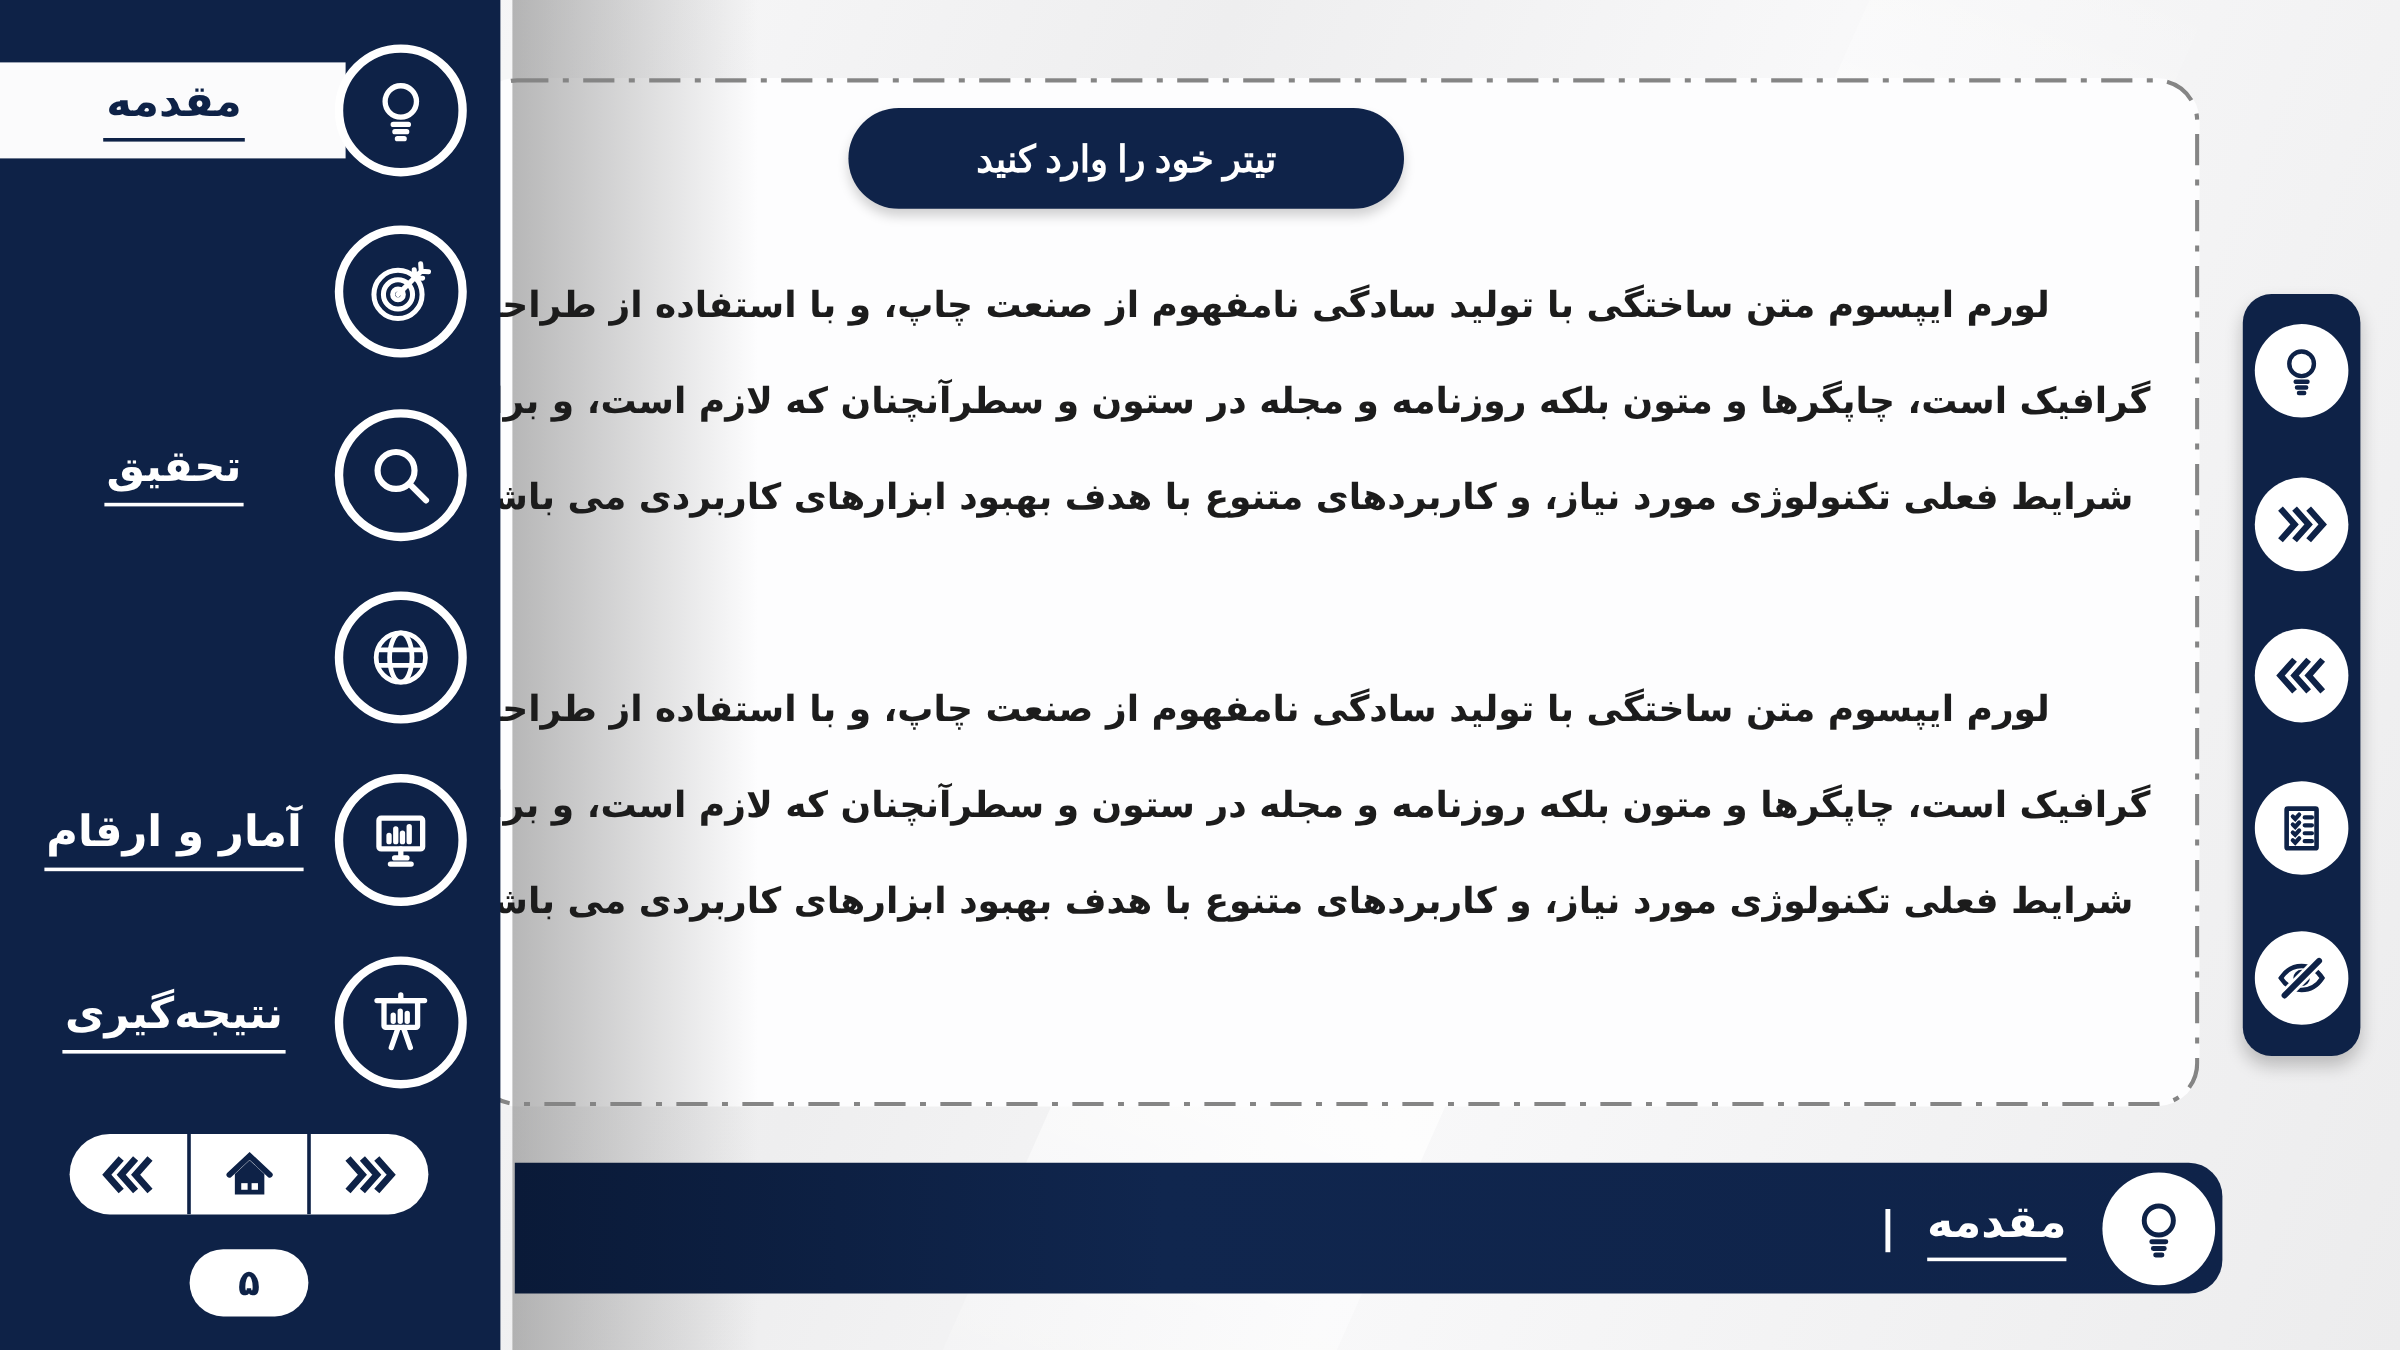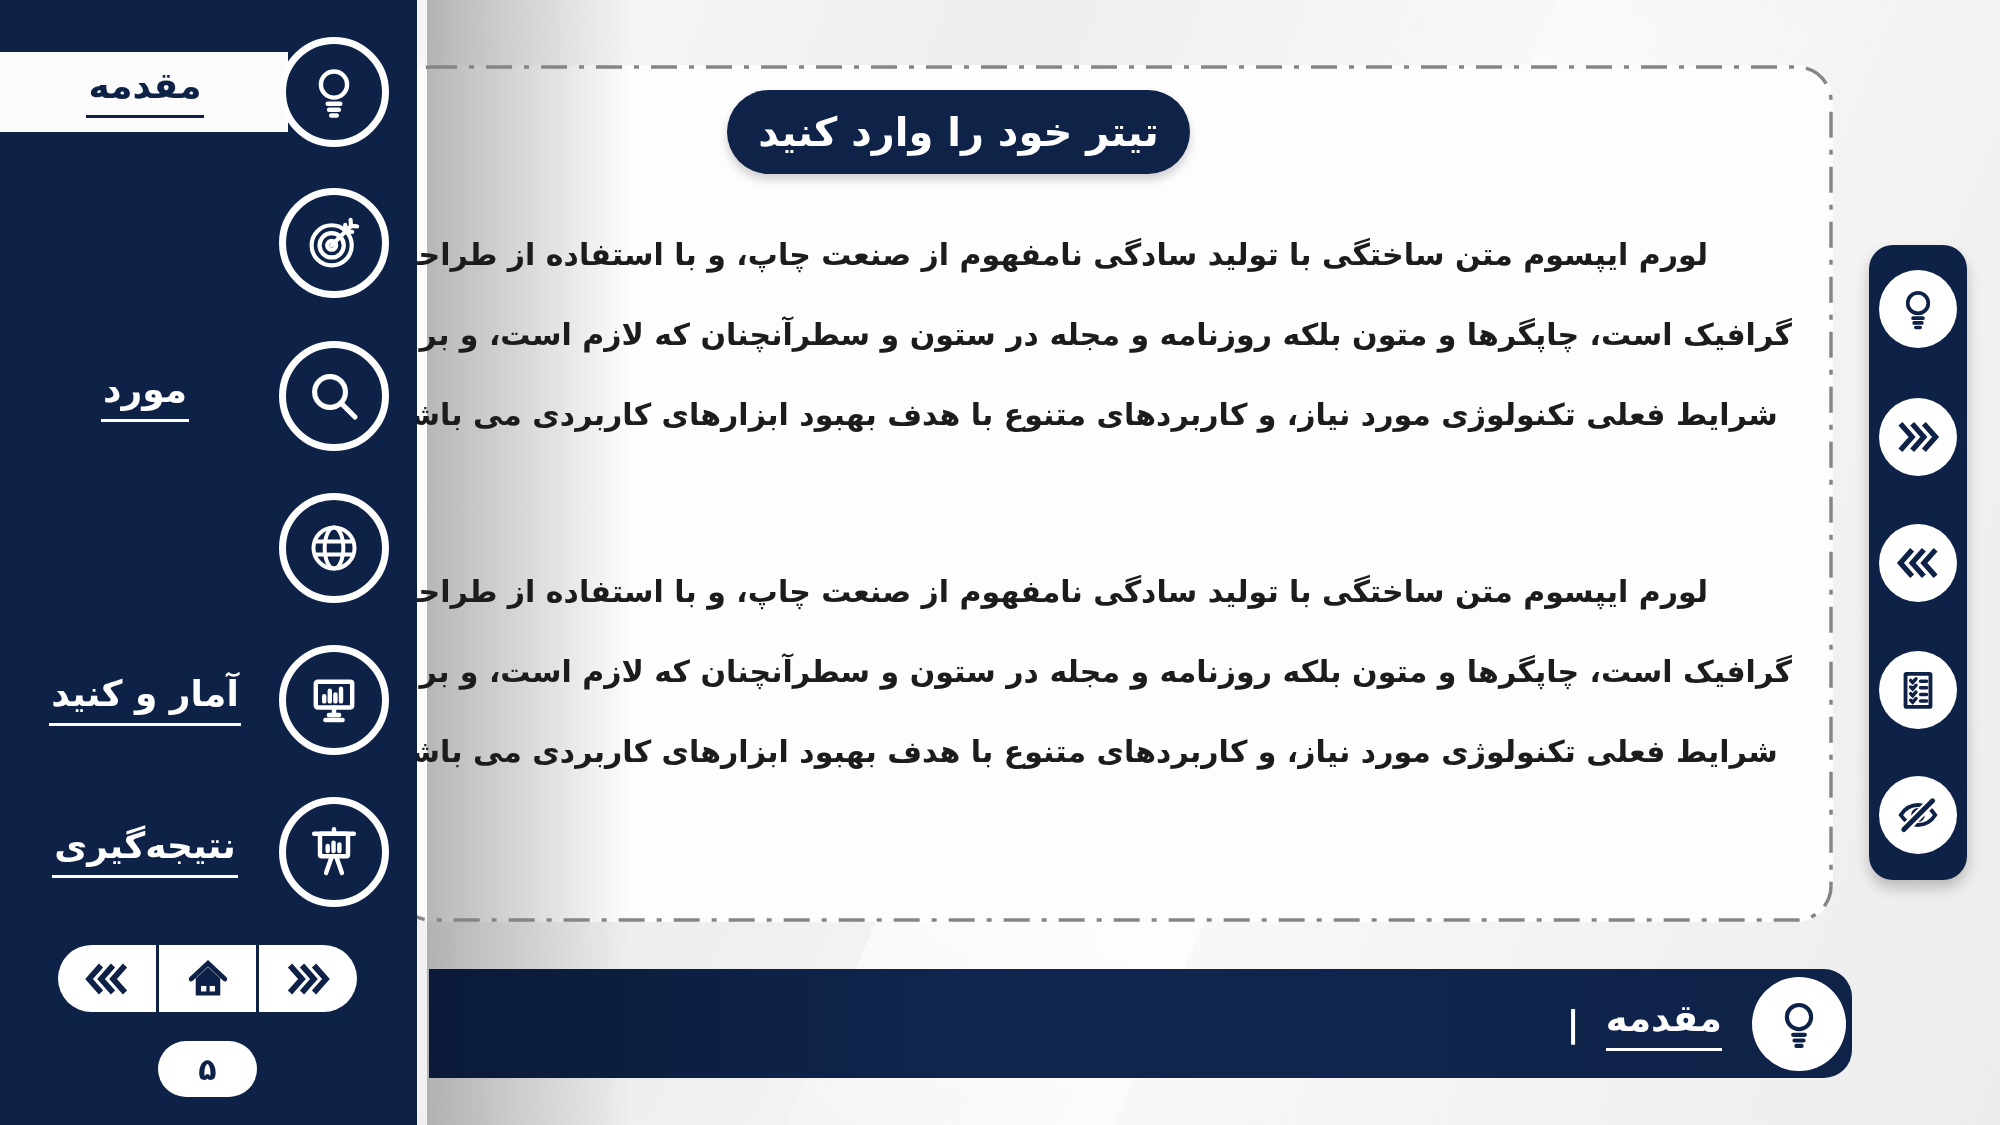--- a/index.html
+++ b/index.html
@@ -7,23 +7,23 @@
     font-family:"DejaVu Sans",sans-serif;
     background:linear-gradient(112deg,#ececed 0%,#f7f7f8 20%,#eeeeef 42%,#f8f8f9 63%,#ececed 100%);}
   .stage *{box-sizing:border-box;}
   .streak{position:absolute;background:linear-gradient(to bottom,rgba(255,255,255,0),rgba(255,255,255,.75),rgba(255,255,255,0));
     transform:rotate(24deg);pointer-events:none;}
   
   .content-fill{position:absolute;left:395px;top:65px;width:1438px;height:857px;border-radius:36px;background:#fdfdfe;}
   .shadow-grad{position:absolute;left:427px;top:0;width:205px;height:1125px;z-index:2;
     background:linear-gradient(to right,rgba(125,125,125,.55),rgba(125,125,125,0));}
   .dash-svg{position:absolute;left:395px;top:65px;z-index:3;}
-  .title-bubble{position:absolute;left:727px;top:90px;width:463px;height:84px;border-radius:42px;
+  .title-bubble{position:absolute;left:707px;top:90px;width:463px;height:84px;border-radius:42px;
     background:#0f2349;color:#fff;display:flex;align-items:center;justify-content:center;
-    font-size:40px;font-weight:bold;direction:rtl;z-index:4;box-shadow:0 6px 10px rgba(0,0,0,.18);}
+    font-size:31px;font-weight:bold;direction:rtl;z-index:4;box-shadow:0 6px 10px rgba(0,0,0,.18);font-family:Liberation Serif, serif;}
   .para{position:absolute;right:208px;z-index:4;direction:rtl;text-align:left;color:#1c1c1c;
     font-size:30px;font-weight:bold;white-space:nowrap;}
   .para .pline{height:80px;line-height:80px;}
   
   .sidebar{position:absolute;left:0;top:0;width:417px;height:1125px;background:#0e2247;z-index:5;}
   .active-band{position:absolute;left:0;top:52px;width:288px;height:80px;background:#fbfbfc;}
   .side-label{position:absolute;left:10px;width:270px;height:80px;display:flex;align-items:center;
     justify-content:center;direction:rtl;}
   .side-label span{display:inline-block;color:#fff;font-size:36px;font-weight:bold;
     padding:0 2px 10px 2px;border-bottom:3px solid #fff;line-height:1.1;}
@@ -148,39 +148,39 @@
     <div class="ring-circle" style="top:188px;">
       <svg width="56" height="56" viewBox="0 0 24 24" fill="none" stroke="currentColor" stroke-width="1.8" stroke-linecap="round">
         <circle cx="11" cy="13" r="8.6"></circle>
           <circle cx="11" cy="13" r="5.2"></circle>
           <circle cx="11" cy="13" r="1.9"></circle>
         <path d="M11 13l8.3-8.3M19.3 4.7l2.6.2M19.3 4.7l-.2-2.6M17 7l2.8.2M17 7l-.2-2.8"></path>
       </svg>
     </div>
 
     <div class="side-label" style="top:356px;">
-      <span>مورد</span>
+      <span>تحقیق</span>
     </div>
     <div class="ring-circle" style="top:341px;">
       <svg width="56" height="56" viewBox="0 0 24 24" fill="none" stroke="currentColor" stroke-width="2.2" stroke-linecap="round">
         <circle cx="10.3" cy="10.3" r="6.6"></circle>
           <path d="M15.2 15.2L21 21"></path>
       </svg>
     </div>
 
     <div class="ring-circle" style="top:493px;">
       <svg width="56" height="56" viewBox="0 0 24 24" fill="none" stroke="currentColor" stroke-width="1.7" stroke-linecap="round">
         <circle cx="12" cy="12" r="8.8"></circle>
           <ellipse cx="12" cy="12" rx="4" ry="8.8"></ellipse>
         <path d="M3.8 9.2h16.4M3.8 14.8h16.4"></path>
       </svg>
     </div>
 
     <div class="side-label" style="top:660px;">
-      <span>آمار و کنید</span>
+      <span>آمار و ارقام</span>
     </div>
     <div class="ring-circle" style="top:645px;">
       <svg width="56" height="56" viewBox="0 0 24 24" fill="none" stroke="currentColor" stroke-width="1.9" stroke-linecap="round">
         <rect x="4.2" y="4.2" width="15.6" height="11" rx="0.8"></rect>
         <path d="M7.8 12.6v-2.2M10.2 12.6v-4.6M12.6 12.6v-3M15 12.6v-5.4"></path>
         <path d="M12 15.2v2.2M8.3 20.6h7.4M9.8 18.4h4.4"></path>
       </svg>
     </div>
 
     <div class="side-label" style="top:812px;">

